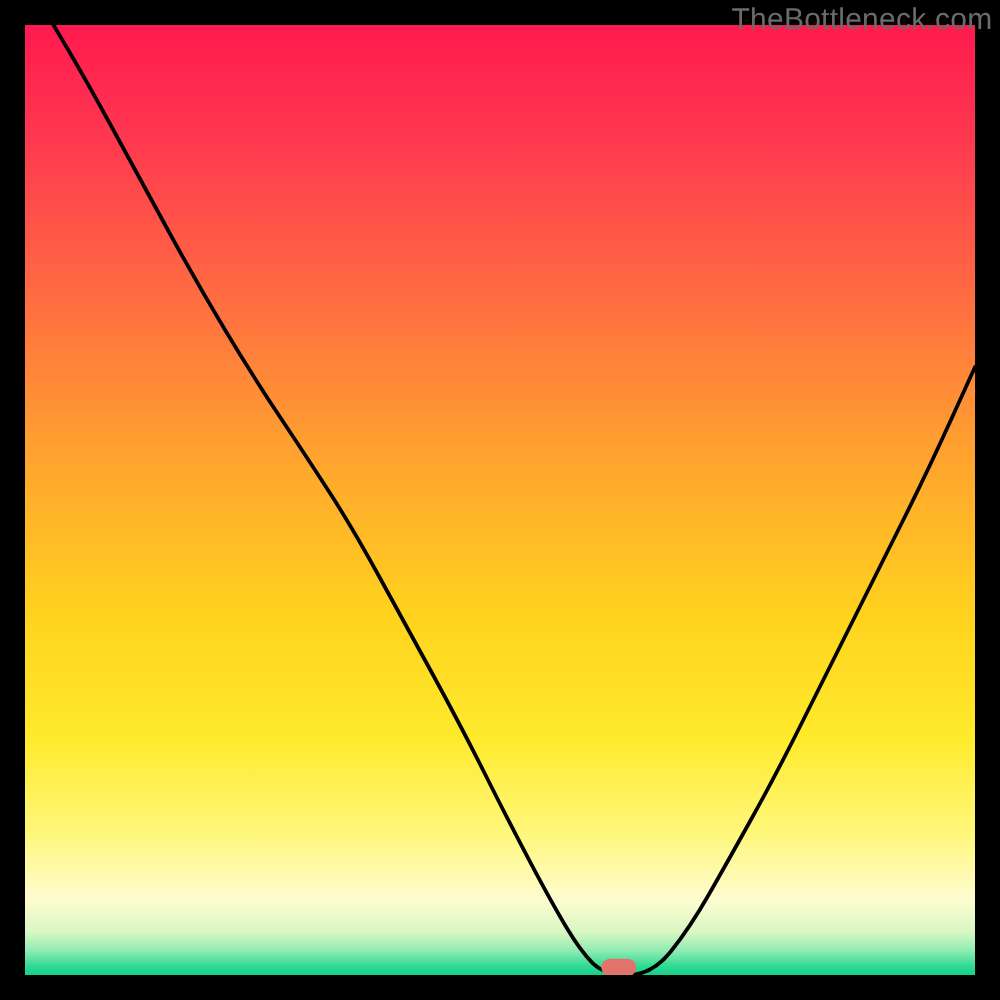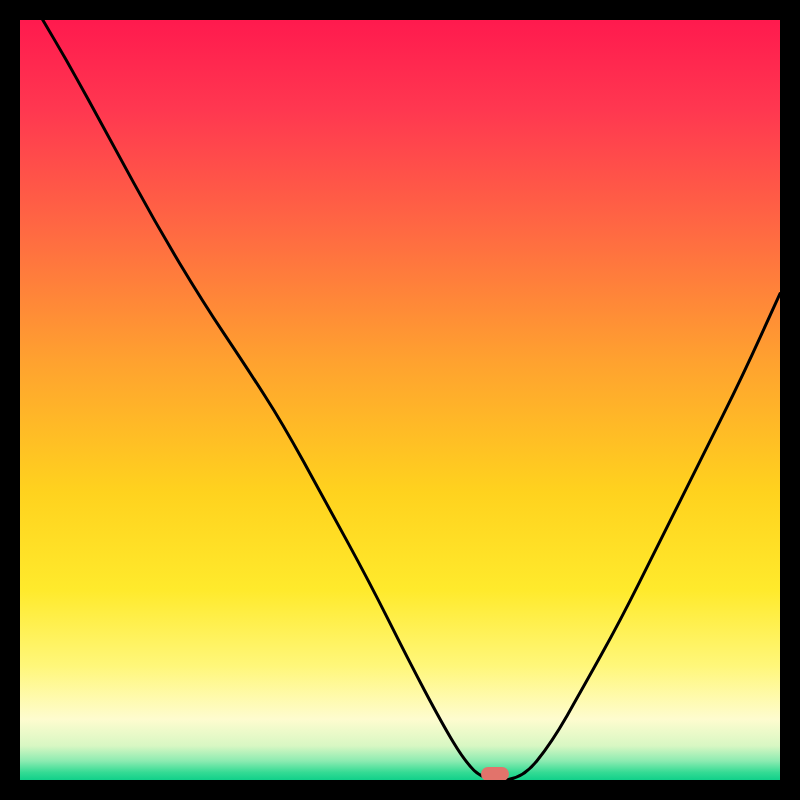--- a/index.html
+++ b/index.html
@@ -84,14 +84,15 @@
       <rect x="0" y="0" width="760" height="760" fill="url(#bg-grad)"></rect>
     </svg>
 
     <svg class="curve" width="760" height="760" viewBox="0 0 760 760" preserveAspectRatio="none">
       <path id="curve-path" d="M 0.0 -38.0 Q 0.0 -38.0 22.8 0.0 Q 45.6 38.0 68.4 79.8 Q 91.2 121.6 114.0 163.4 Q 136.8 205.2 159.6 243.2 Q 182.4 281.2 205.2 315.4 Q 228.0 349.6 245.1 376.2 Q 262.2 402.8 283.1 440.8 Q 304.0 478.8 326.8 520.6 Q 349.6 562.4 368.6 600.4 Q 387.6 638.4 404.7 670.7 Q 421.8 703.0 433.2 722.0 Q 444.6 741.0 454.1 750.5 Q 463.6 760.0 482.6 760.0 Q 501.6 760.0 516.8 741.0 Q 532.0 722.0 547.2 695.4 Q 562.4 668.8 581.4 634.6 Q 600.4 600.4 619.4 562.4 Q 638.4 524.4 661.2 478.8 Q 684.0 433.2 703.0 395.2 Q 722.0 357.2 741.0 315.4 T 760.0 273.6" fill="none" stroke="#000000" stroke-width="3" stroke-linecap="round"></path>
     </svg>
 
     <div class="marker" id="marker" style="width: 28px; height: 14px; left: 461px; top: 746.92px; background: rgb(226, 115, 107);"></div>
   </div>
 
+  <div class="watermark">TheBottleneck.com</div>
 
 </div>
 
 </body></html>

